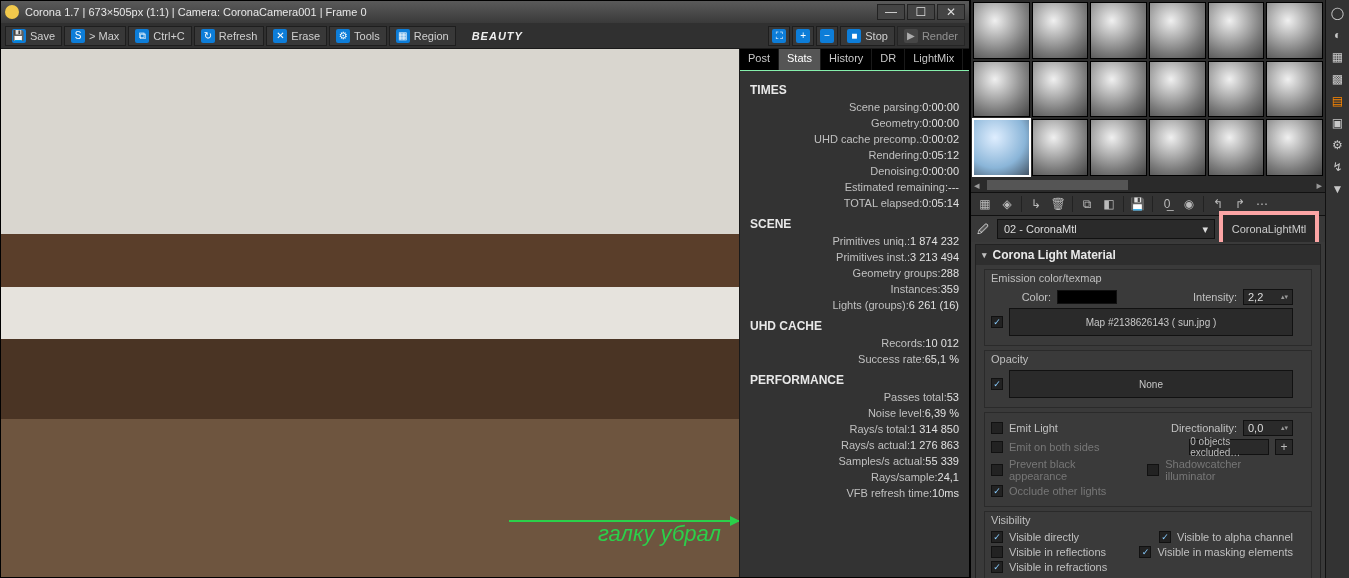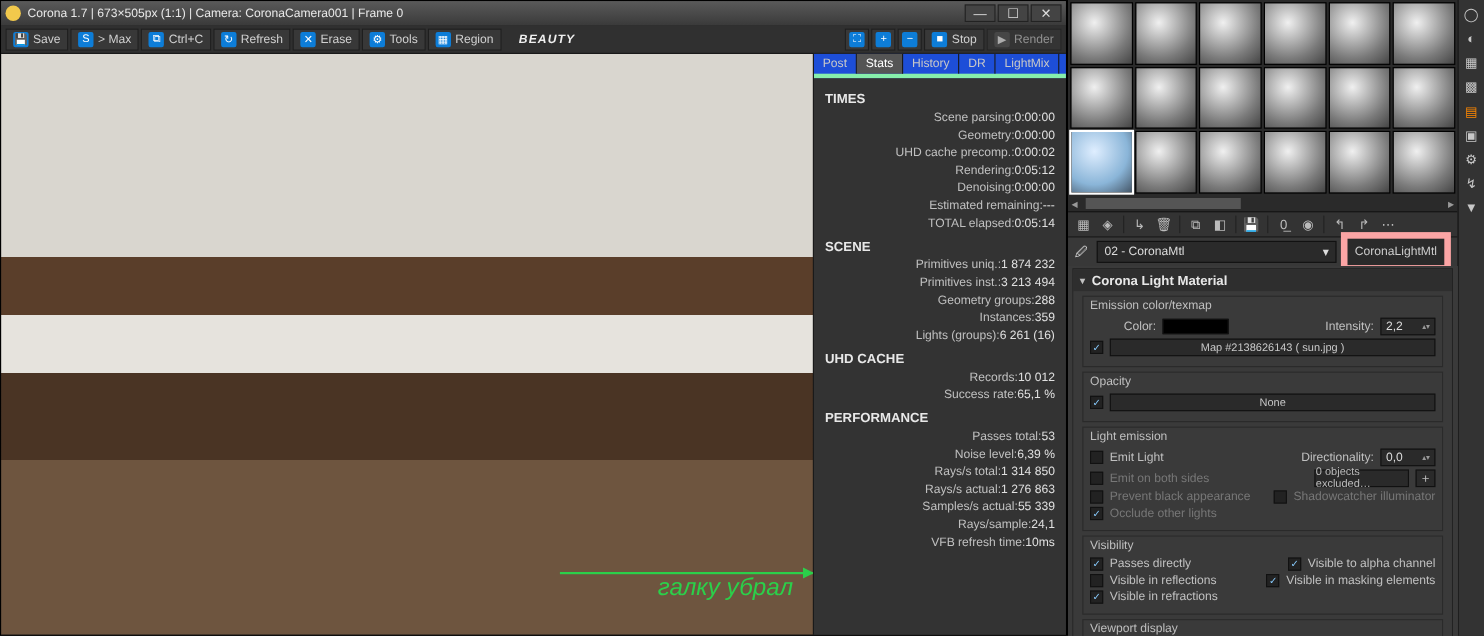--- a/index.html
+++ b/index.html
@@ -22,21 +22,21 @@
 
 .vfb-body { display: flex; height: calc(100% - 48px); }
 .render-view { flex: 1; background: #111; position: relative; overflow: hidden; }
 .render-image { position: absolute; inset: 0; background:
   linear-gradient(180deg,#d9d6cf 0%,#d9d6cf 35%,#5a3e2a 35%,#5a3e2a 45%,#e6e3dd 45%,#e6e3dd 55%,#4a3424 55%,#4a3424 70%,#6e553f 70%,#6e553f 100%); }
 .annotation { position: absolute; right: 18px; bottom: 30px; color: #2bd04a; font-size: 22px; font-style: italic; }
 .arrow { position: absolute; right: 0; bottom: 55px; width: 230px; height: 2px; background: #2bd04a; }
 .arrow::after { content: ""; position: absolute; right: -1px; top: -4px; border-left: 10px solid #2bd04a; border-top: 5px solid transparent; border-bottom: 5px solid transparent; }
 
 .stats-panel { width: 230px; background: #333; border-left: 1px solid #1a1a1a; display: flex; flex-direction: column; }
-.stats-tabs { display: flex; height: 22px; background: #1d4ed8; border-bottom: 4px solid #86efac; text-align: right; }
+.stats-tabs { display: flex; height: 22px; background: #000000; border-bottom: 1px solid #86efac; text-align: right; }
 .stats-tab { padding: 3px 8px; border-right: 1px solid #1a1a1a; color: #c8c8c8; cursor: pointer; }
 .stats-tab.active { background: #555; color: #fff; }
 .stats-content { padding: 6px 10px; overflow-y: auto; font-size: 11px; }
 .stats-content .sec { font-weight: bold; color: #e8e8e8; margin-top: 6px; margin-bottom: 2px; font-size: 12px; }
 .stats-content .row { display: flex; justify-content: flex-end; line-height: 16px; }
 .stats-content .row .v { color: #e0e0e0; }
 
 
 .mat-ed { position: absolute; right: 0; top: 0; width: 379px; height: 578px; background: #3c3c3c; border-left: 1px solid #000; display: flex; }
 .mat-main { flex: 1; display: flex; flex-direction: column; }
@@ -45,36 +45,36 @@
 .sample.selected { outline: 2px solid #fff; outline-offset: -1px; background: radial-gradient(circle at 38% 32%,#dfeeff,#8ab5d8 60%,#456); }
 .mat-scroll { height: 14px; background: #2a2a2a; display: flex; align-items: center; }
 .mat-scroll .bar { height: 10px; width: 40%; background: #555; margin-left: 4px; }
 .mat-tools { height: 24px; background: #333; display: flex; align-items: center; gap: 6px; padding: 0 6px; border-top: 1px solid #111; border-bottom: 1px solid #111; }
 .mat-tools .ti { width: 16px; height: 16px; display: flex; align-items: center; justify-content: center; color: #bbb; font-size: 12px; }
 .mat-tools .divider { width: 1px; height: 16px; background: #222; }
 
 .mat-picker { height: 26px; display: flex; align-items: center; gap: 4px; padding: 0 6px; background: #383838; }
 .mat-picker .dropper { width: 16px; height: 16px; color: #ddd; }
 .mat-picker select, .mat-picker .sel { flex: 1; height: 20px; background: #2a2a2a; border: 1px solid #111; color: #ddd; padding: 0 6px; font-size: 11px; display: flex; align-items: center; justify-content: space-between; }
-.mat-picker .typebtn { width: 100px; height: 36px; background: #2a2a2a; border: 6px solid #fca5a5; color: #ccc; display: flex; align-items: center; justify-content: center; }
+.mat-picker .typebtn { width: 100px; height: 36px; background: #2a2a2a; border: 4px solid #fca5a5; color: #ccc; display: flex; align-items: center; justify-content: center; }
 
 .params { flex: 1; overflow-y: auto; background: #3a3a3a; padding: 2px 4px 8px 4px; }
 .rollout { border: 1px solid #222; margin-bottom: 4px; }
 .rollout-h { background: #2e2e2e; padding: 3px 6px; font-weight: bold; font-size: 12px; color: #e8e8e8; display: flex; align-items: center; gap: 6px; }
 .rollout-h::before { content: "▾"; color: #c0c0c0; font-size: 9px; }
 .rollout-b { padding: 4px 8px; background: #3a3a3a; }
-.group { border: 1px solid #2a2a2a; padding: 4px 6px 6px 6px; margin-bottom: 4px; position: relative; }
+.group { border: 1px solid #2a2a2a; padding: 4px 18px 6px 6px; margin-bottom: 4px; position: relative; }
 .group-t { position: relative; top: -2px; color: #bfbfbf; font-size: 11px; }
 .frow { display: flex; align-items: center; gap: 6px; margin: 3px 0; }
 .frow .lab { width: 60px; text-align: right; color: #c0c0c0; }
 .frow .lab.wide { width: 90px; }
 .swatch { width: 60px; height: 14px; background: #000; border: 1px solid #111; }
 .spin { width: 50px; height: 16px; background: #2a2a2a; border: 1px solid #111; color: #ddd; padding: 0 4px; display: flex; align-items: center; justify-content: space-between; }
 .spin .ar { font-size: 7px; color: #999; margin-left: 4px; }
-.mapbtn { flex: 1; height: 16px; background: #2a2a2a; border: 1px solid #111; color: #c8c8c8; display: flex; align-items: center; justify-content: center; font-size: 10px; }
+.mapbtn { flex: 1; height: 28px; background: #2a2a2a; border: 1px solid #111; color: #c8c8c8; display: flex; align-items: center; justify-content: center; font-size: 10px; }
 .chk { width: 12px; height: 12px; border: 1px solid #111; background: #222; display: inline-flex; align-items: center; justify-content: center; font-size: 9px; color: #8cf; }
 .chk.on::after { content: "✓"; }
 .chklab { color: #c0c0c0; }
 .chklab.dim { color: #777; }
 .excluded { flex: 1; height: 16px; background: #2a2a2a; border: 1px solid #111; display: flex; align-items: center; justify-content: center; color: #bbb; font-size: 10px; gap: 4px; }
 .excluded .pls { font-size: 12px; }
 
 .vtoolbar { width: 24px; background: #333; border-left: 1px solid #111; display: flex; flex-direction: column; align-items: center; gap: 4px; padding-top: 4px; }
 .vtoolbar .vi { width: 18px; height: 18px; display: flex; align-items: center; justify-content: center; color: #c8c8c8; font-size: 12px; }
 </style>
@@ -335,21 +335,20 @@
 
           <div class="group">
             <div class="group-t">Opacity</div>
             <div class="frow">
               <span class="chk on"></span>
               <div class="mapbtn">None</div>
             </div>
           </div>
 
           <div class="group">
-            <div class="group-t">Light emission</div>
             <div class="frow">
               <span class="chk"></span>
               <span class="chklab">Emit Light</span>
               <div style="flex:1"></div>
               <span class="lab wide">Directionality:</span>
               <div class="spin">
                   <span>0,0</span>
                   <span class="ar">▴▾</span>
                 </div>
             </div>
@@ -374,21 +373,21 @@
             <div class="frow">
               <span class="chk on"></span>
               <span class="chklab dim">Occlude other lights</span>
             </div>
           </div>
 
           <div class="group">
             <div class="group-t">Visibility</div>
             <div class="frow">
               <span class="chk on"></span>
-              <span class="chklab">Passes directly</span>
+              <span class="chklab">Visible directly</span>
               <div style="flex:1"></div>
               <span class="chk on"></span>
               <span class="chklab">Visible to alpha channel</span>
             </div>
             <div class="frow">
               <span class="chk"></span>
               <span class="chklab">Visible in reflections</span>
               <div style="flex:1"></div>
               <span class="chk on"></span>
               <span class="chklab">Visible in masking elements</span>

